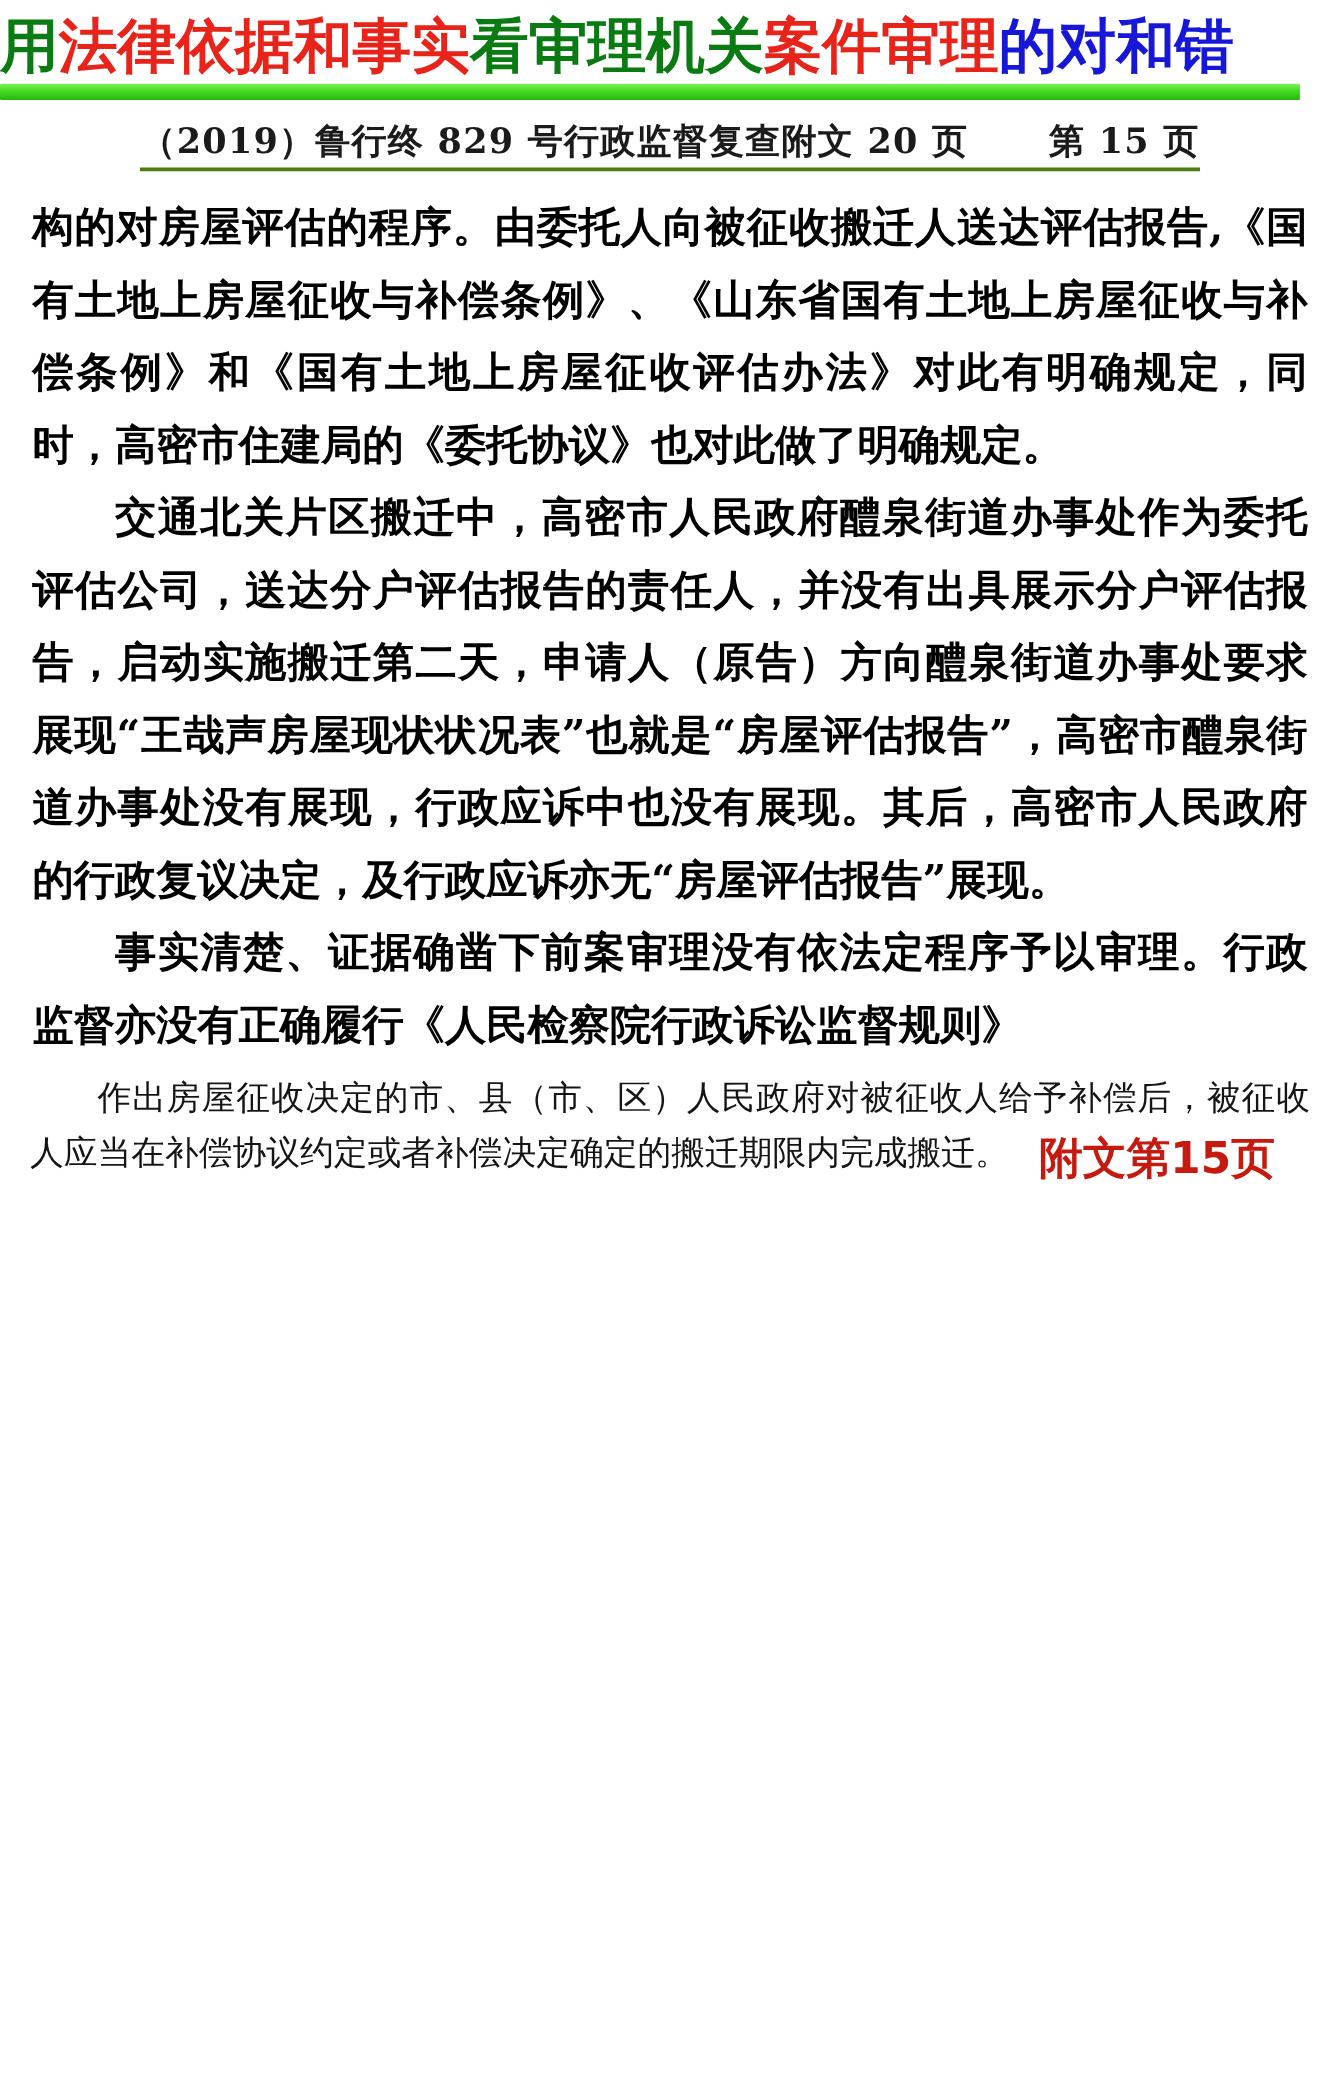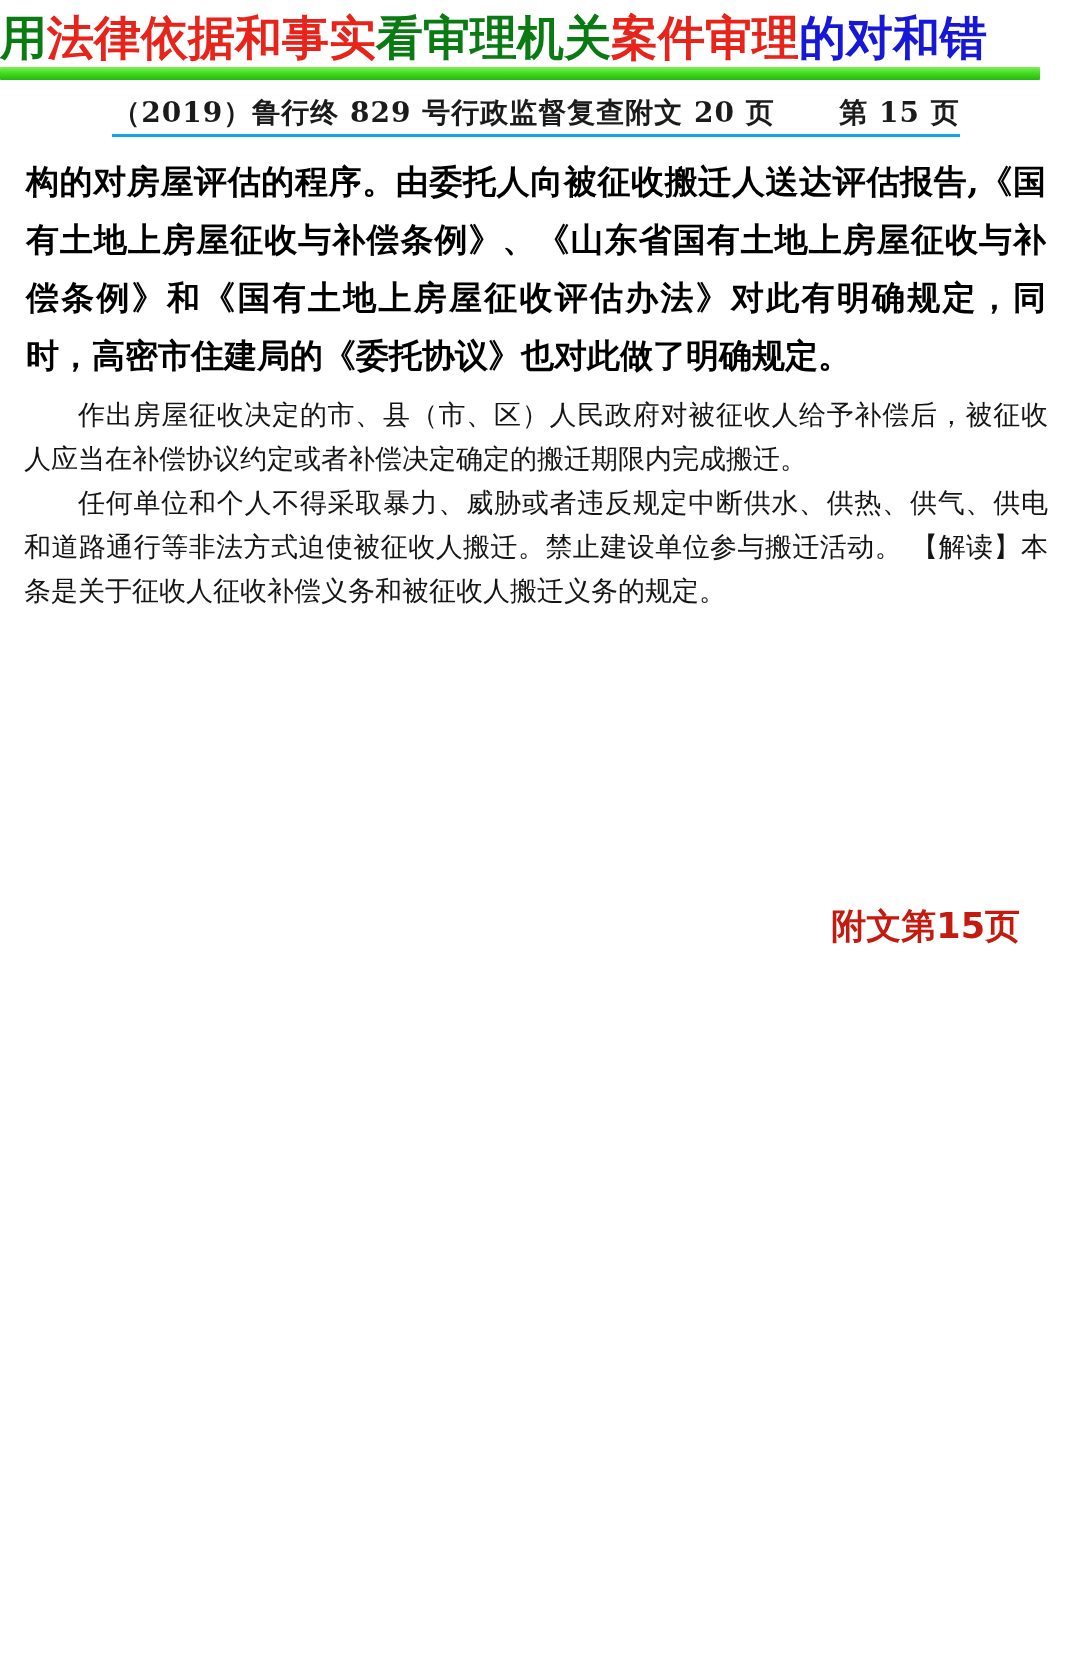--- a/index.html
+++ b/index.html
@@ -47,21 +47,21 @@
   #subtitle-wrap {
     text-align: center;
     margin-top: 14px;
   }
   #subtitle {
     display: inline-block;
     font-size: 28px;
     font-weight: 700;
     font-family: "DejaVu Serif", "Liberation Serif", serif;
     color: #1b1b1b;
-    border-bottom: 3px solid #0ea5e9;
+    border-bottom: 3px solid #4d7c0f;
     padding-bottom: 2px;
     letter-spacing: 1px;
     white-space: pre;
   }
 
   
   #body-top {
     margin: 16px 26px 0 26px;
     font-family: "DejaVu Serif", "Liberation Serif", serif;
     font-size: 33px;
@@ -108,20 +108,21 @@
   </div>
   <div id="title-rule"></div>
 </div>
 
 <div id="subtitle-wrap">
   <span id="subtitle">（2019）鲁行终 829 号行政监督复查附文 20 页      第 15 页</span>
 </div>
 
 <div id="body-top">
   <p><span class="light">构的对房屋评估的程序。</span><span class="heavy">由委托人向被征收搬迁人送达评估报告,《国有土地上房屋征收与补偿条例》、《山东省国有土地上房屋征收与补偿条例》和《国有土地上房屋征收评估办法》对此有明确规定，同时，高密市住建局的《委托协议》也对此做了明确规定。</span></p>
+  <p class="ind"><span class="heavy">交通北关片区搬迁中，高密市人民政府醴泉街道办事处作为委托评估公司，送达分户评估报告的责任人，并没有出具展示分户评估报告，</span><span class="light">启动实施搬迁第二天，申请人（原告）方向醴泉街道办事处要求展现“王哉声房屋现状状况表”也就是“房屋评估报告”，</span><span class="heavy">高密市醴泉街道办事处没有展现，行政应诉中也没有展现。其后，高密市人民政府的行政复议决定，及行政应诉亦无“房屋评估报告”展现。</span></p>
+  <p class="ind"><span class="heavy">事实清楚、证据确凿下前案审理没有依法定程序予以审理。行政监督亦没有正确履行《人民检察院行政诉讼监督规则》</span></p>
 </div>
 
 <div id="red-note">附文第15页</div>
 
 <div id="statute">
   <p class="ind2">作出房屋征收决定的市、县（市、区）人民政府对被征收人给予补偿后，被征收人应当在补偿协议约定或者补偿决定确定的搬迁期限内完成搬迁。</p>
-  <p class="ind2">任何单位和个人不得采取暴力、威胁或者违反规定中断供水、供热、供气、供电和道路通行等非法方式迫使被征收人搬迁。禁止建设单位参与搬迁活动。  【解读】本条是关于征收人征收补偿义务和被征收人搬迁义务的规定。</p>
 </div>
 
 </body></html>

